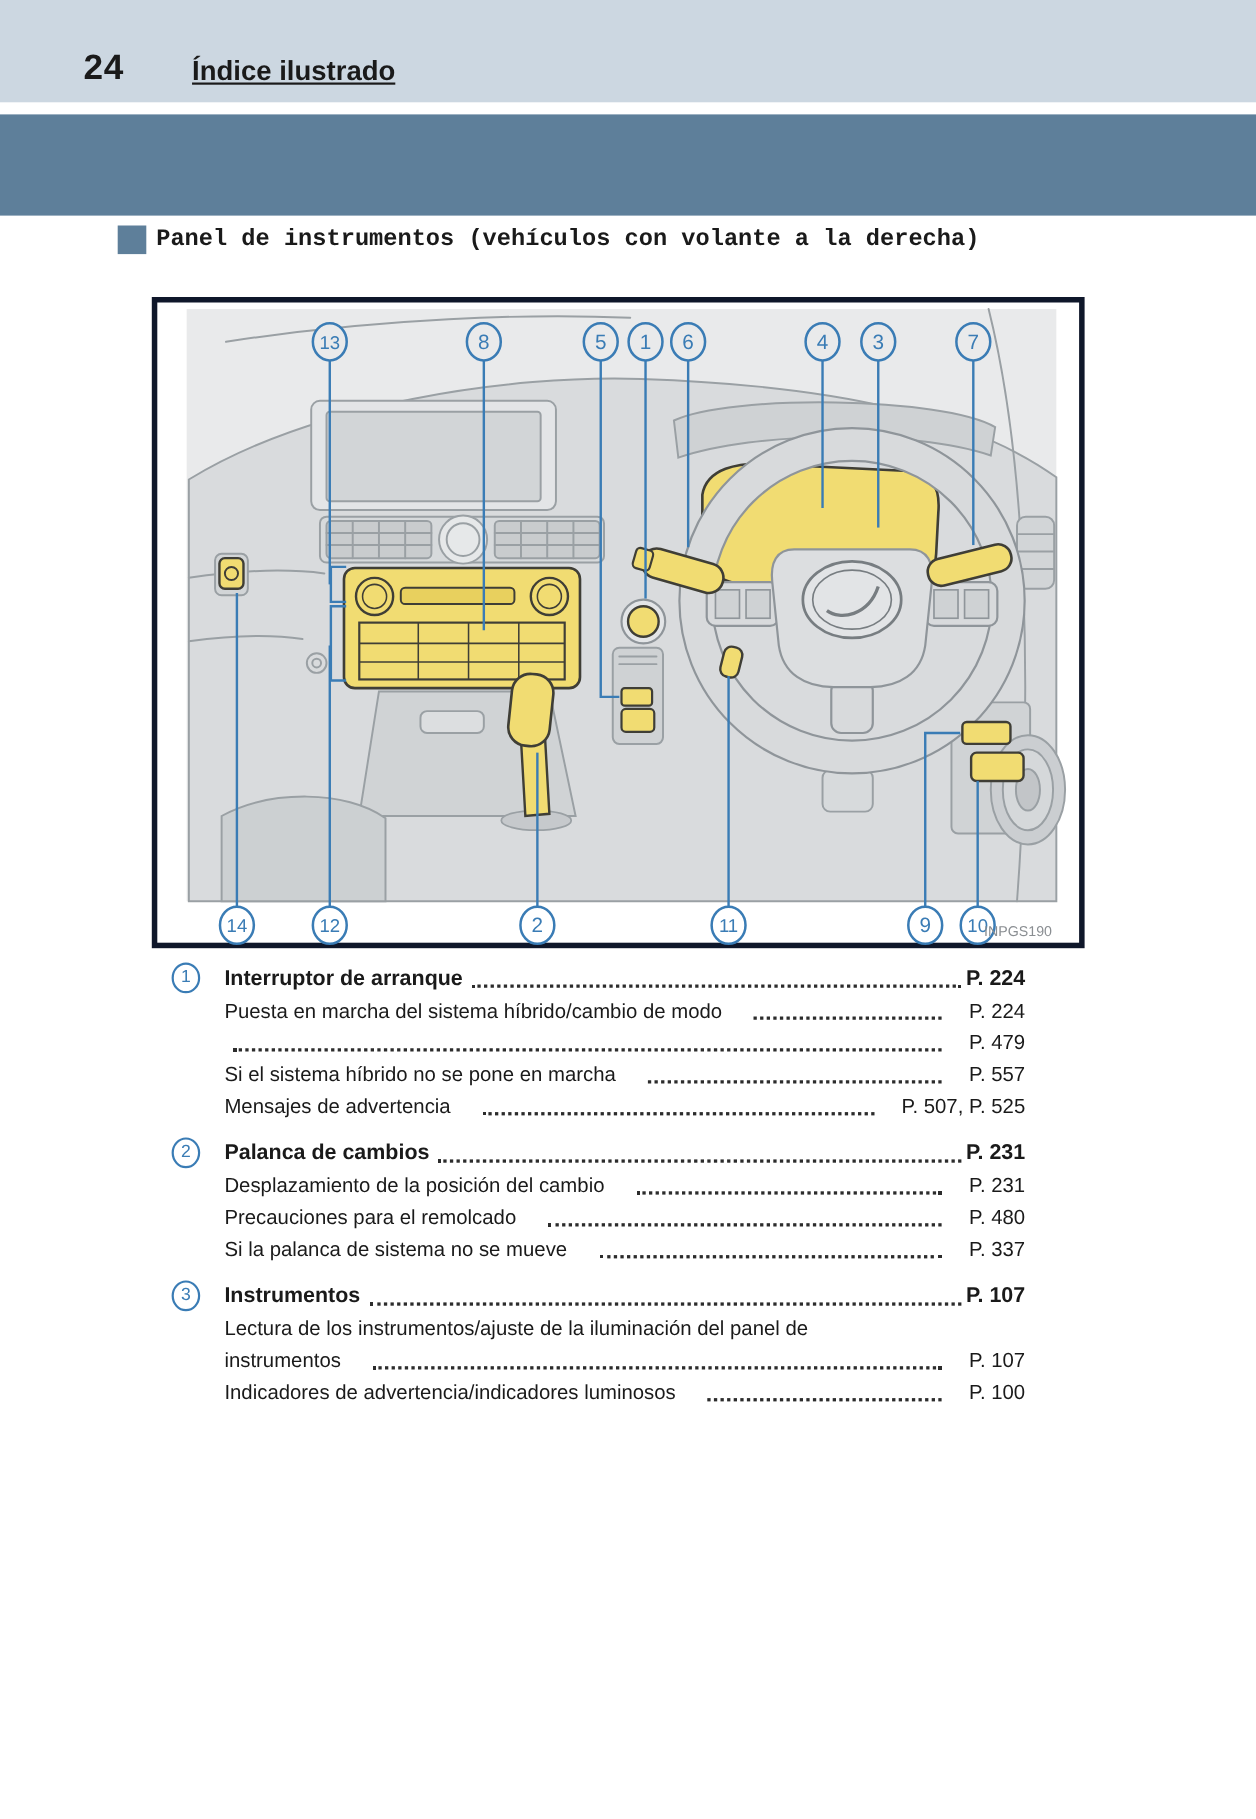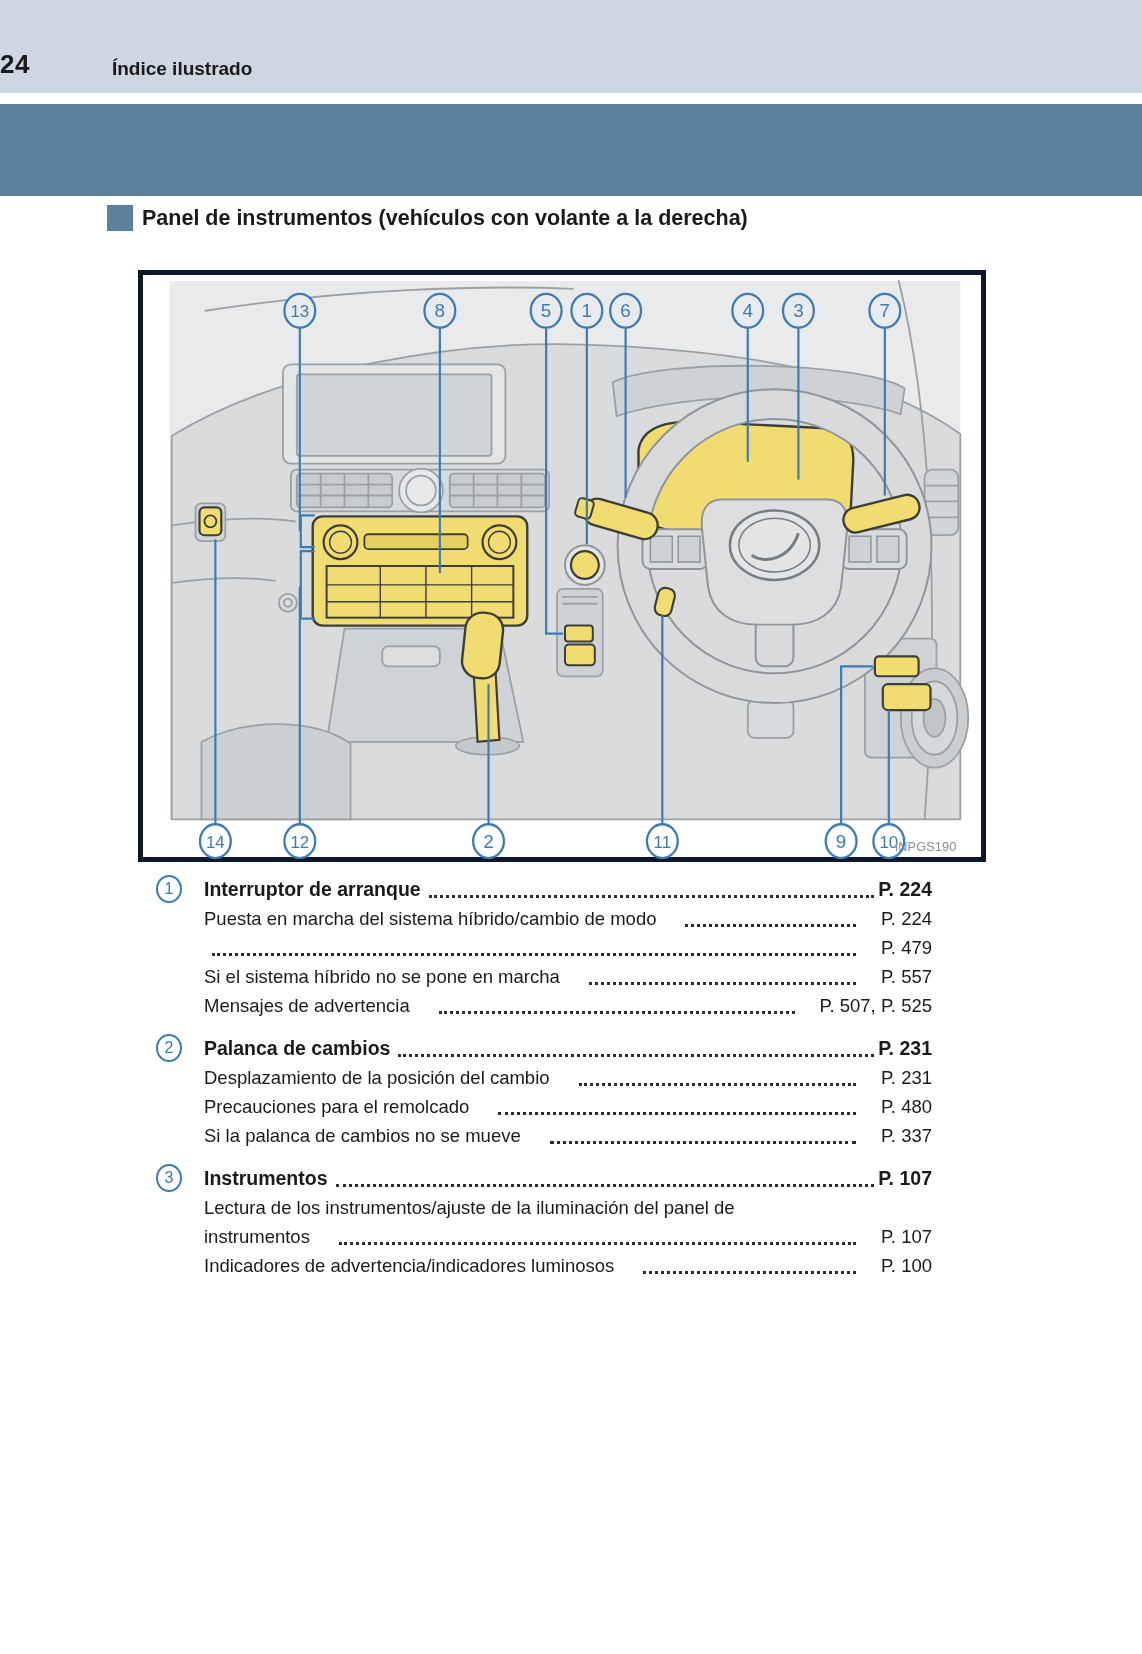--- a/index.html
+++ b/index.html
@@ -2,26 +2,26 @@
 <html><head>
 <meta charset="utf-8">
 <style>
   html,body{margin:0;padding:0;background:#ffffff;}
   .page{position:relative;width:1142px;height:1654px;background:#ffffff;overflow:hidden;
         font-family:"Liberation Sans","DejaVu Sans",sans-serif;color:#1a1a1a;}
 
   
   .hdr{position:absolute;left:0;top:0;width:1142px;height:93px;background:#ccd7e1;
        display:flex;align-items:flex-end;padding:0 0 13px 0;box-sizing:border-box;}
-  .hdr .pnum{font-size:26px;font-weight:bold;letter-spacing:.5px;text-align:right;}
-  .hdr .sect{font-size:19px;font-weight:bold;margin-left:82px;}
+  .hdr .pnum{font-size:32px;font-weight:bold;margin-left:76px;letter-spacing:.5px;text-align:right;}
+  .hdr .sect{font-size:25px;font-weight:bold;margin-left:62px;text-decoration:underline;}
   .band{position:absolute;left:0;top:104px;width:1142px;height:92px;background:#5e7f9a;}
 
   
-  .titlerow{position:absolute;left:107px;top:205px;display:flex;align-items:center;}
+  .titlerow{position:absolute;left:107px;top:205px;display:flex;align-items:center;font-family:Liberation Mono, monospace;}
   .sq{width:26px;height:26px;background:#5e7f9a;flex:none;}
   .titlerow .tt{font-size:21.5px;font-weight:bold;margin-left:9px;}
 
   
   .fig{position:absolute;left:138px;top:270px;width:848px;height:592px;
        border:5px solid #0f172a;box-sizing:border-box;background:#fff;}
   .fig svg{display:block;}
 
   
   .list{position:absolute;left:150px;top:874px;width:782px;}
@@ -296,21 +296,21 @@
       <span class="pg">P. 231</span>
     </div>
 
     <div class="sub">
       <span class="t">Precauciones para el remolcado</span>
       <span class="dots"></span>
       <span class="pg">P. 480</span>
     </div>
 
     <div class="sub">
-      <span class="t">Si la palanca de cambios no se mueve</span>
+      <span class="t">Si la palanca de sistema no se mueve</span>
       <span class="dots"></span>
       <span class="pg">P. 337</span>
     </div>
   </div>
     </div>
 
     <div class="item">
       <div class="head">
         <span class="badge">3</span>
         <span class="t">Instrumentos</span>

